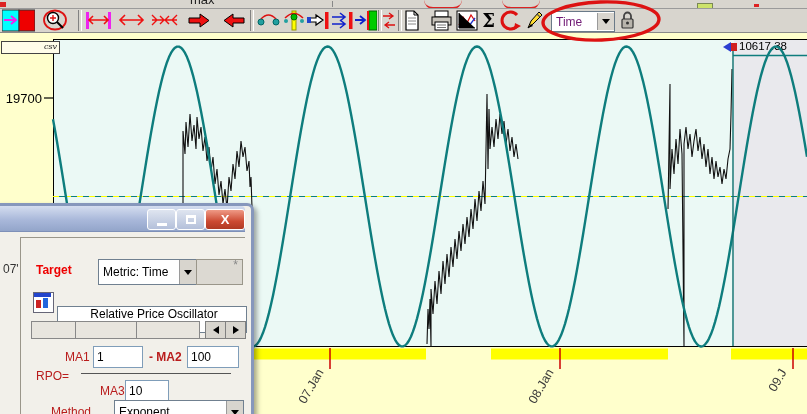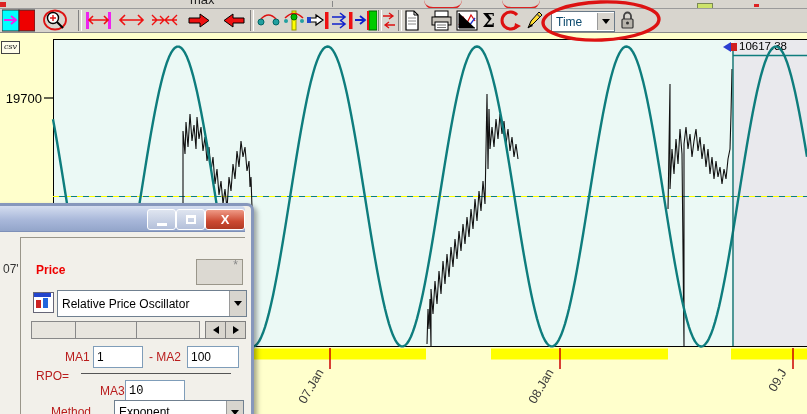--- a/index.html
+++ b/index.html
@@ -9,33 +9,33 @@
   
   #top-strip{left:0;top:0;width:807px;height:8px;background:#d8d5ce;
              border-bottom:1px solid #9a9a9a;overflow:hidden;z-index:2;}
   #toolbar{left:0;top:9px;width:807px;height:23px;background:#d8d5ce;
            border-bottom:1px solid #8a8a8a;z-index:2;}
   .tbtn{position:absolute;top:0;height:23px;}
   .tsep{position:absolute;top:1px;width:2px;height:21px;
         border-left:1px solid #828282;border-right:1px solid #ffffff;}
   #time-combo{position:absolute;left:551px;top:2px;width:62px;height:19px;
       background:#fff;border:1px solid #6a7a88;display:flex;align-items:center;}
-  #time-combo .val{flex:1;font-size:12px;padding-left:4px;color:#0c4a6e;}
+  #time-combo .val{flex:1;font-size:12px;padding-left:4px;color:#701a75;}
   #time-combo .dd{width:16px;height:17px;background:#d8d5ce;border-left:1px solid #9a9a9a;
       display:flex;align-items:center;justify-content:center;}
   .arrow-down{width:0;height:0;border-left:4px solid transparent;
       border-right:4px solid transparent;border-top:5px solid #000;}
   
   #chart-region{left:0;top:32px;width:807px;height:382px;background:#ffffcc;z-index:1;}
   #plot{position:absolute;left:53px;top:7px;width:754px;height:308px;background:#ebf9f5;
         border-top:1px solid #000;border-left:1px solid #000;border-bottom:1px solid #000;
         box-sizing:border-box;}
   #gray-zone{position:absolute;left:680px;top:0;width:74px;height:306px;background:#e9e9ed;}
   #csv-tab{left:1px;top:9px;width:17px;height:11px;background:#fffde9;border:1px solid #444;
-        font:italic 8px/10px "DejaVu Serif",serif;text-align:center;color:#222;}
+        font:italic 8px/10px "DejaVu Serif",serif;text-align:center;color:#222;padding-left:40px;}
   #y-label{left:0;top:59px;width:42px;text-align:right;font-size:13px;color:#000;}
   #marker-label{left:739px;top:8px;font-size:11.5px;color:#000;z-index:4;}
   #chart-svg{position:absolute;left:0;top:0;width:807px;height:414px;z-index:5;pointer-events:none;}
   #annot-svg{position:absolute;left:0;top:0;width:807px;height:60px;z-index:6;pointer-events:none;}
   
   #dialog{left:-8px;top:203px;width:256px;height:220px;z-index:10;
       background:#f2f0ea;border:3px solid #8697bc;border-bottom:none;
       border-radius:7px 7px 0 0;box-shadow:3px 3px 5px rgba(0,0,0,.35);}
   #titlebar{position:absolute;left:0;top:0;width:250px;height:25px;
       background:linear-gradient(#d4ddef,#a9b8da 55%,#93a5ca);border-radius:4px 4px 0 0;
@@ -262,61 +262,67 @@
         <span class="glyph-max"></span>
       </div>
     <div class="wbtn" id="btn-close" style="left:210px;">
         <span class="glyph-close">X</span>
       </div>
   </div>
   <div class="hline" style="left:25px;top:31px;width:225px;"></div>
   <div class="vline" style="left:25px;top:31px;height:190px;"></div>
   <div class="dlg-label" style="left:8px;top:56px;color:#333;">07'</div>
 
-  <div class="dlg-label" style="left:41px;top:57px;color:#ee0000;font-weight:bold;">Price</div>
+  <div class="dlg-label" style="left:41px;top:57px;color:#ee0000;font-weight:bold;">Target</div>
+  <div class="combo" style="left:103px;top:53px;width:97px;height:24px;">
+    <span class="val">Metric: Time</span>
+    <span class="dd">
+        <span class="arrow-down"></span>
+      </span>
+  </div>
   <div style="position:absolute;left:201px;top:53px;width:45px;height:24px;background:#dcd9d2;border:1px solid #9a968a;">
     <span style="position:absolute;right:4px;top:-2px;color:#888;font-size:12px;">*</span>
   </div>
 
   <div style="position:absolute;left:38px;top:86px;width:19px;height:19px;background:#fff;border:1px solid #667;">
     <svg width="17" height="17">
         <rect x="0" y="0" width="17" height="4" fill="#2244cc"></rect>
         <rect x="2" y="7" width="5" height="8" fill="#cc2222"></rect>
         <rect x="9" y="5" width="5" height="10" fill="#2266dd"></rect>
       </svg>
   </div>
-  <div class="combo" style="left:62px;top:84px;width:188px;height:25px;">
+  <div class="combo" style="left:62px;top:100px;width:188px;height:25px;flex-direction:column;">
     <span class="val">Relative Price Oscillator</span>
     <span class="dd">
         <span class="arrow-down"></span>
       </span>
   </div>
 
   <div style="position:absolute;left:36px;top:115px;width:167px;height:17px;border:1px solid #888;border-bottom:none;background:#e8e5de;">
     <div class="vline" style="left:43px;top:0;height:17px;background:#888;"></div>
     <div class="vline" style="left:104px;top:0;height:17px;background:#888;"></div>
   </div>
   <div class="hline" style="left:36px;top:132px;width:214px;background:#888;"></div>
   <div class="spinbtn" style="left:210px;top:115px;">
       <span class="tri-left"></span>
     </div>
   <div class="spinbtn" style="left:230px;top:115px;">
       <span class="tri-right"></span>
     </div>
 
   <div class="dlg-label" style="left:70px;top:144px;">MA1</div>
   <input class="field" style="left: 98px; top: 140px; width: 50px; height: 22px;" value="1">
-  <div class="dlg-label" style="left:154px;top:144px;">- MA2</div>
+  <div class="dlg-label" style="left:154px;top:144px;font-weight:bold;">- MA2</div>
   <input class="field" style="left: 192px; top: 140px; width: 52px; height: 22px;" value="100">
 
   <div class="dlg-label" style="left:41px;top:163px;">RPO=</div>
   <div class="hline" style="left:86px;top:167px;width:150px;background:#555;"></div>
 
   <div class="dlg-label" style="left:105px;top:178px;">MA3</div>
-  <input class="field" style="left: 130px; top: 174px; width: 60px; height: 22px; font-family: Liberation Mono, monospace;" value="10">
+  <input class="field" style="left: 130px; top: 174px; width: 44px; height: 22px;" value="10">
 
   <div class="dlg-label" style="left:56px;top:199px;">Method</div>
   <div class="combo" style="left:119px;top:194px;width:128px;height:22px;">
     <span class="val">Exponent</span>
     <span class="dd">
         <span class="arrow-down"></span>
       </span>
   </div>
 </div>
 

